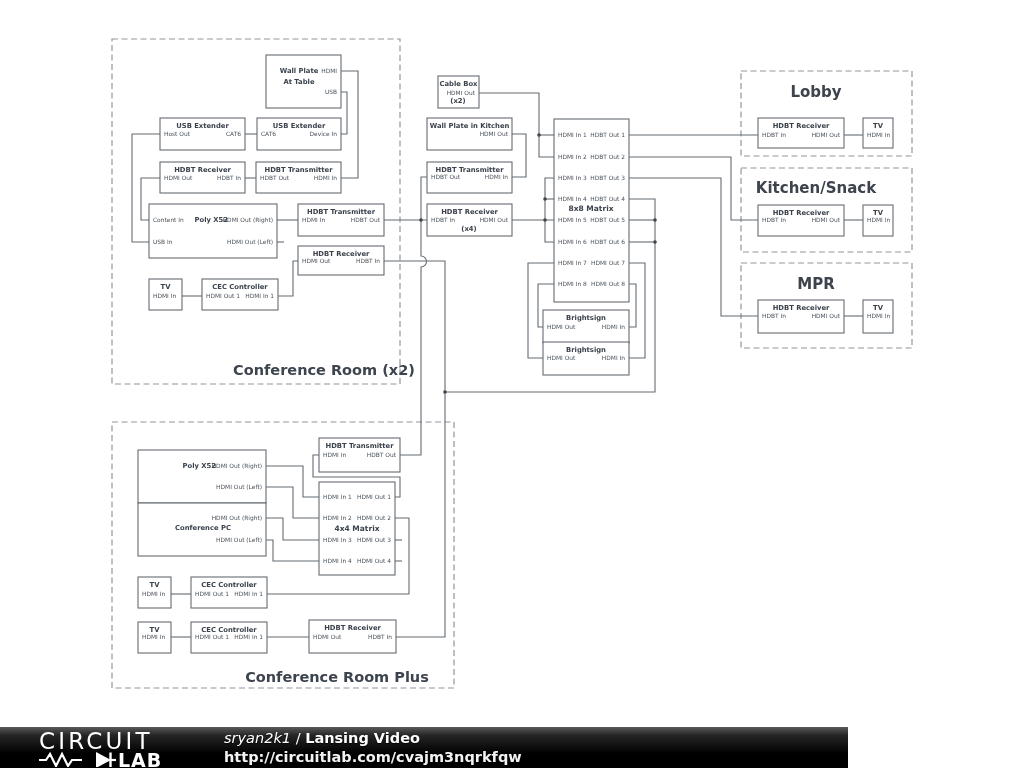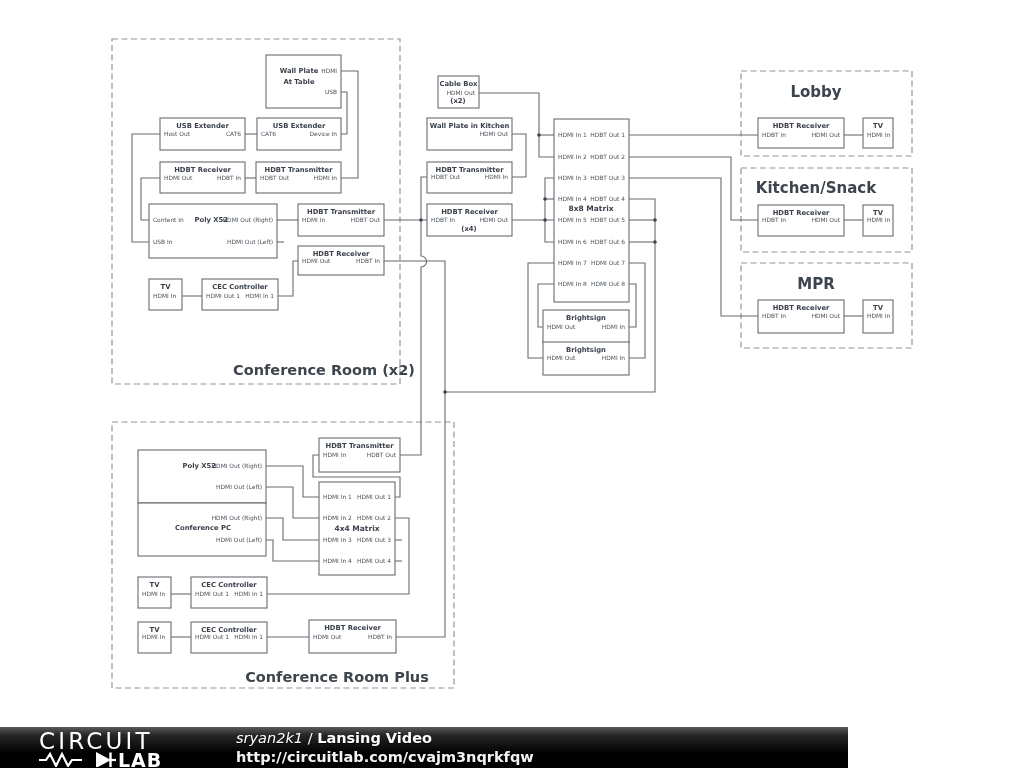--- a/index.html
+++ b/index.html
@@ -3,21 +3,21 @@
 <meta charset="utf-8">
 <style>
   html,body{margin:0;padding:0;background:#fff;}
   .page{position:relative;width:1024px;height:768px;background:#ffffff;overflow:hidden;
         font-family:"DejaVu Sans", sans-serif;}
   #diagram{position:absolute;left:0;top:0;}
   .footer{position:absolute;left:0;bottom:0;width:848px;height:41px;
           background:linear-gradient(180deg,#5a5a5a 0%,#262626 20%,#000 65%);
           display:flex;align-items:center;}
   .logo{margin-left:38px;flex:0 0 auto;}
-  .meta{margin-left:46px;color:#fff;line-height:1.28;font-size:14.5px;
+  .meta{margin-left:34px;color:#fff;line-height:1.28;font-size:14.5px;
         text-shadow:0 1px 1px rgba(0,0,0,.8);}
   .meta .user{font-style:italic;}
   .meta .proj{font-weight:bold;}
   .meta .url{font-weight:bold;color:#f2f2f2;}
 </style>
 </head>
 <body>
 
 <div class="page">
   <svg id="diagram" width="1024" height="727" viewBox="0 0 1024 727">

